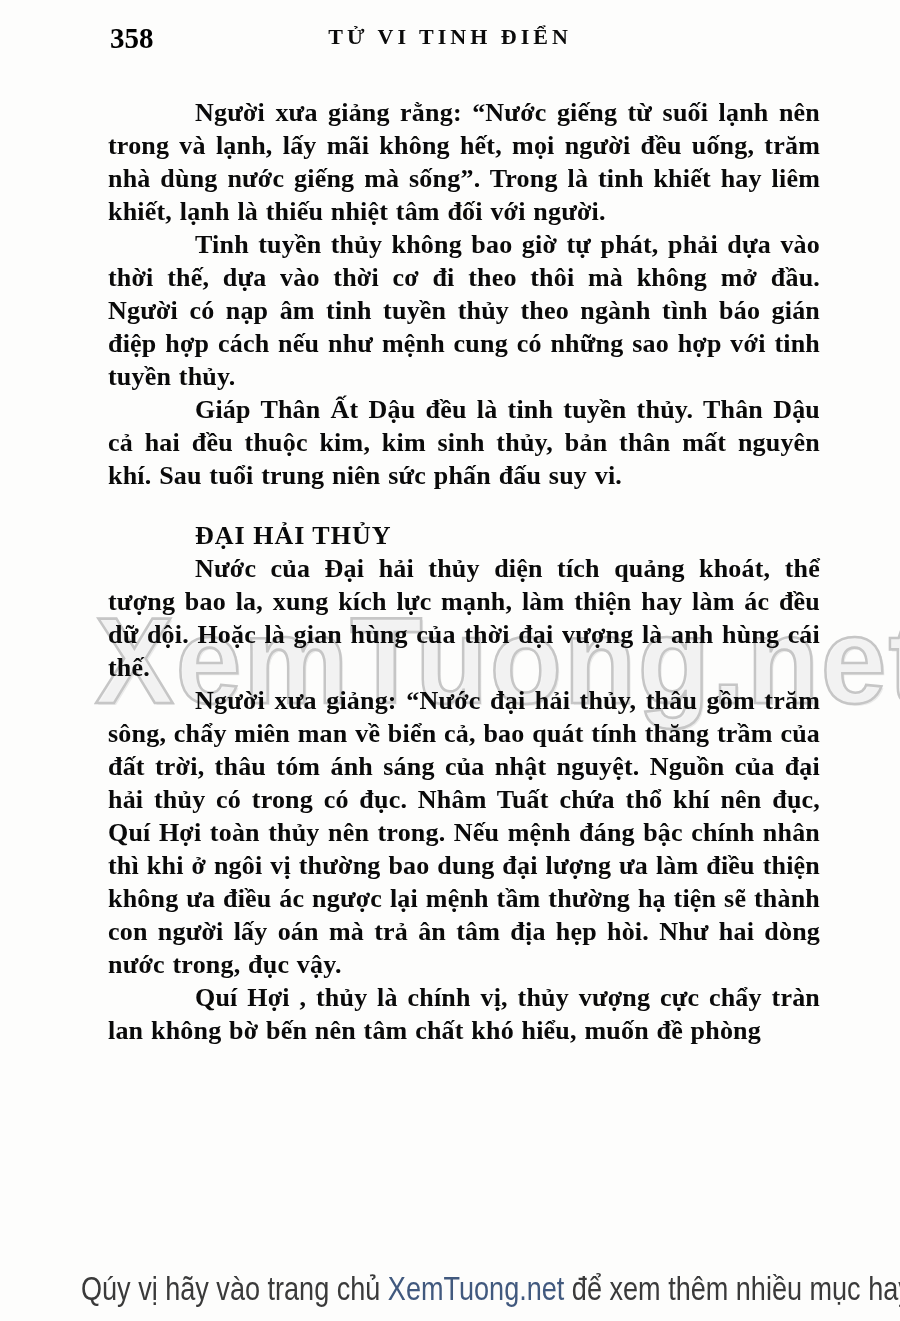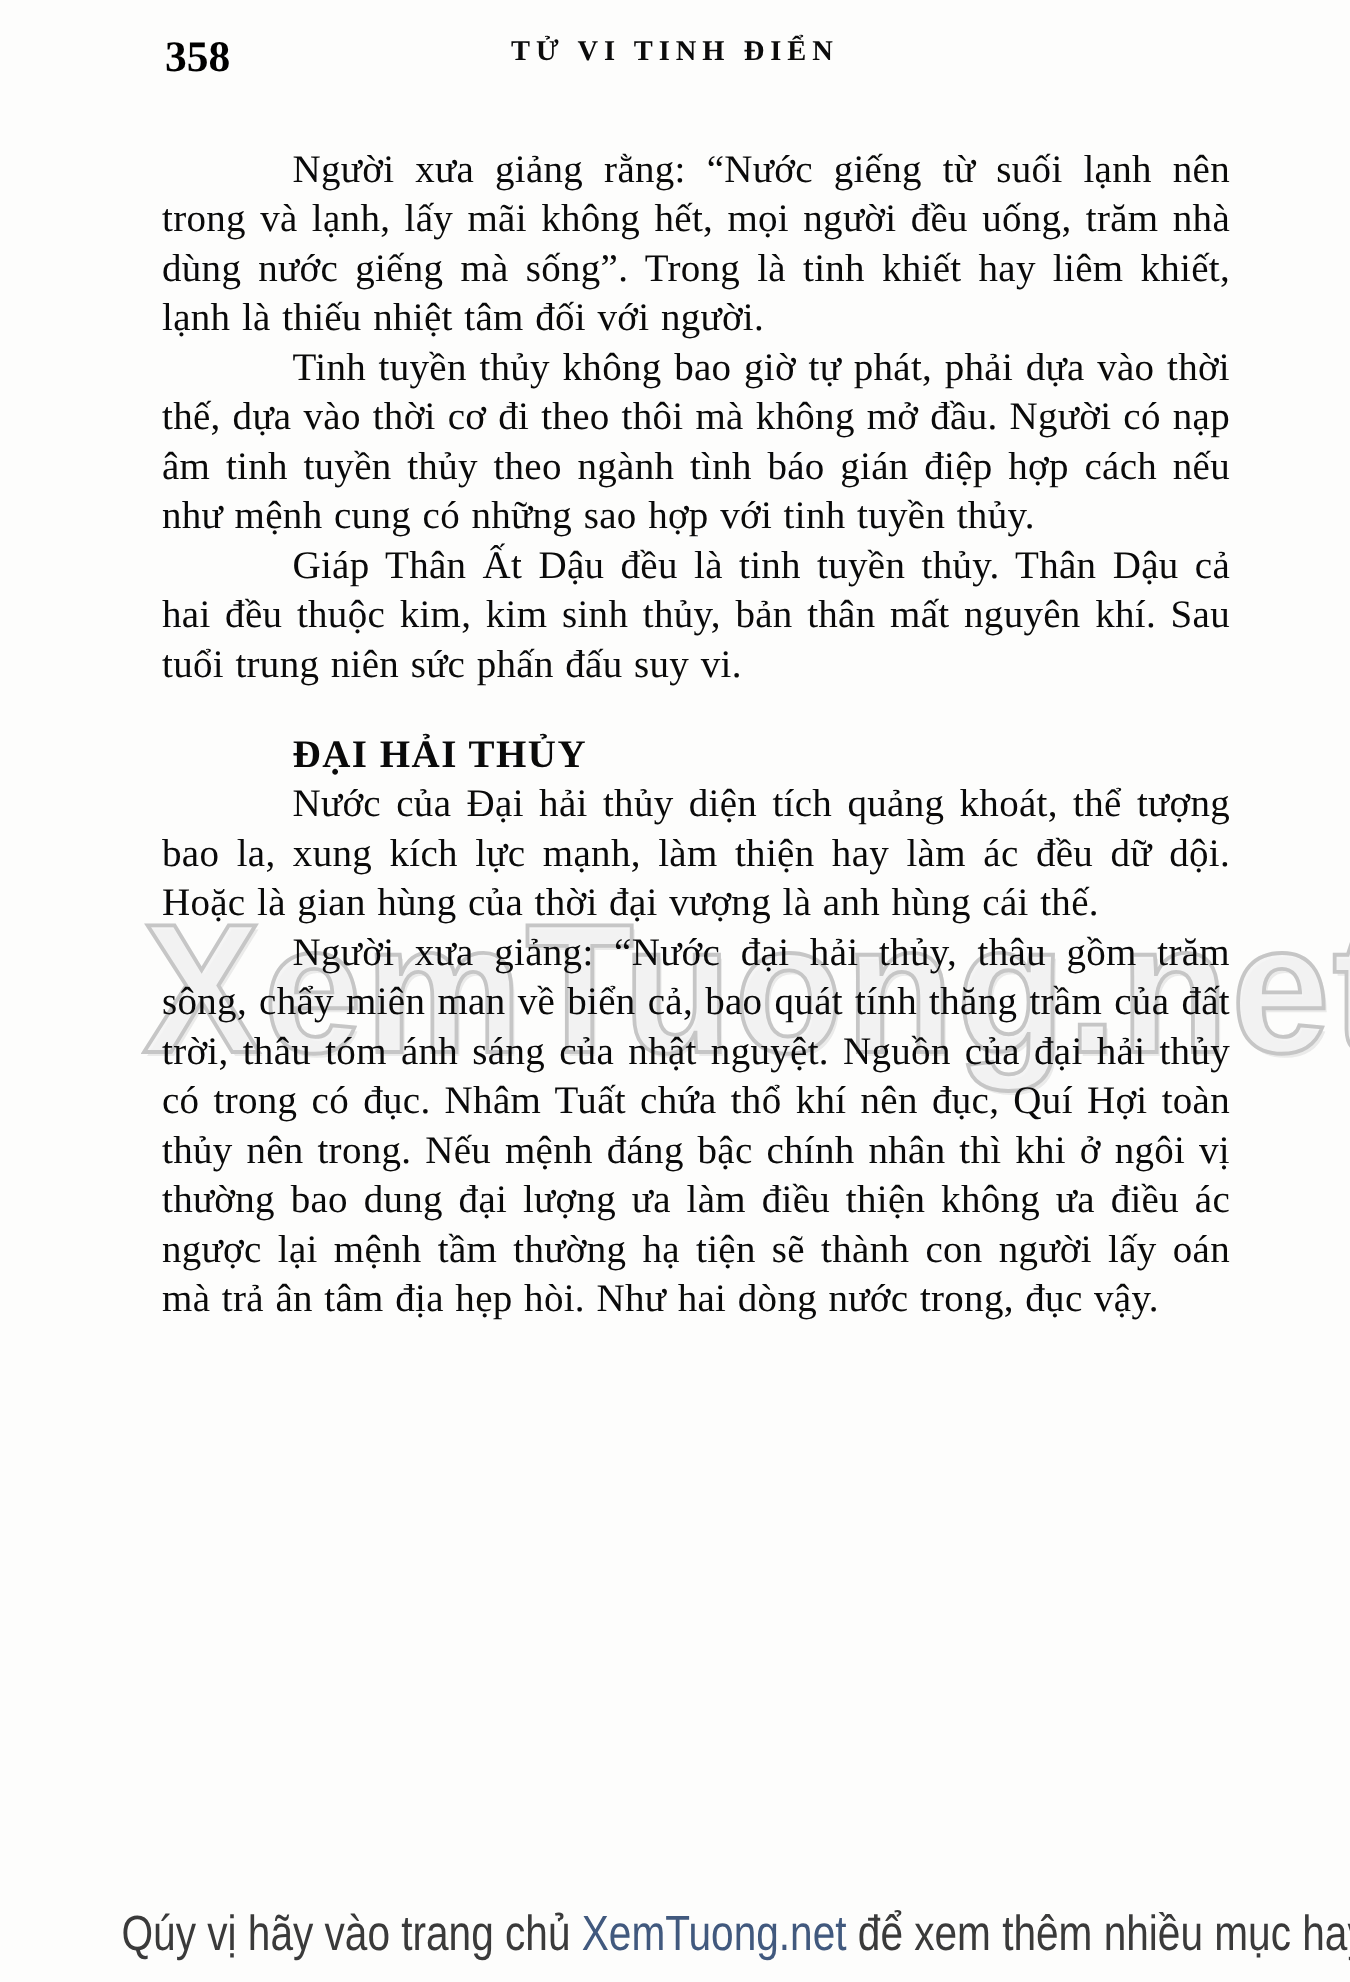--- a/index.html
+++ b/index.html
@@ -23,21 +23,21 @@
     left: 110px; top: 2px;
     font-size: 29px;
     font-weight: 700;
     color: #000000;
   }
   .running-title {
     position: absolute;
     left: 0; top: 4px;
     width: 100%;
     text-align: center;
-    font-size: 19px;
+    font-size: 22px;
     font-weight: 700;
     letter-spacing: 4px;
     color: #0b0b0b;
   }
 
   
   .watermark {
     position: absolute;
     left: 95px; top: 592px;
     z-index: 1;
@@ -57,21 +57,21 @@
   .content {
     position: absolute;
     left: 108px; top: 96px;
     width: 712px;
     z-index: 2;
     color: #0a0a0a;
   }
   .content p {
     font-size: 26px;
     line-height: 33px;
-    font-weight: 400;
+    font-weight: 700;
     text-align: justify;
     text-indent: 87px;
     letter-spacing: 0.2px;
     word-spacing: 1px;
   }
   .content h2 {
     font-size: 26px;
     line-height: 33px;
     font-weight: 700;
     letter-spacing: 1px;
@@ -110,17 +110,18 @@
 
 <div class="watermark">XemTuong.net</div>
 
 <main class="content" id="content">
     <p>Người xưa giảng rằng: “Nước giếng từ suối lạnh nên trong và lạnh, lấy mãi không hết, mọi người đều uống, trăm nhà dùng nước giếng mà sống”. Trong là tinh khiết hay liêm khiết, lạnh là thiếu nhiệt tâm đối với người.</p>
     <p>Tinh tuyền thủy không bao giờ tự phát, phải dựa vào thời thế, dựa vào thời cơ đi theo thôi mà không mở đầu. Người có nạp âm tinh tuyền thủy theo ngành tình báo gián điệp hợp cách nếu như mệnh cung có những sao hợp với tinh tuyền thủy.</p>
     <p>Giáp Thân Ất Dậu đều là tinh tuyền thủy. Thân Dậu cả hai đều thuộc kim, kim sinh thủy, bản thân mất nguyên khí. Sau tuổi trung niên sức phấn đấu suy vi.</p>
     <h2>ĐẠI HẢI THỦY</h2>
     <p>Nước của Đại hải thủy diện tích quảng khoát, thể tượng bao la, xung kích lực mạnh, làm thiện hay làm ác đều dữ dội. Hoặc là gian hùng của thời đại vượng là anh hùng cái thế.</p>
     <p>Người xưa giảng: “Nước đại hải thủy, thâu gồm trăm sông, chẩy miên man về biển cả, bao quát tính thăng trầm của đất trời, thâu tóm ánh sáng của nhật nguyệt. Nguồn của đại hải thủy có trong có đục. Nhâm Tuất chứa thổ khí nên đục, Quí Hợi toàn thủy nên trong. Nếu mệnh đáng bậc chính nhân thì khi ở ngôi vị thường bao dung đại lượng ưa làm điều thiện không ưa điều ác ngược lại mệnh tầm thường hạ tiện sẽ thành con người lấy oán mà trả ân tâm địa hẹp hòi. Như hai dòng nước trong, đục vậy.</p>
+    <p>Quí Hợi , thủy là chính vị, thủy vượng cực chẩy tràn lan không bờ bến nên tâm chất khó hiểu, muốn đề phòng</p>
   </main>
 
 <footer class="footer">
   <span>Qúy vị hãy vào trang chủ </span><a>XemTuong.net</a><span> để xem thêm nhiều mục hay khác</span>
 </footer>
 
 </body></html>

